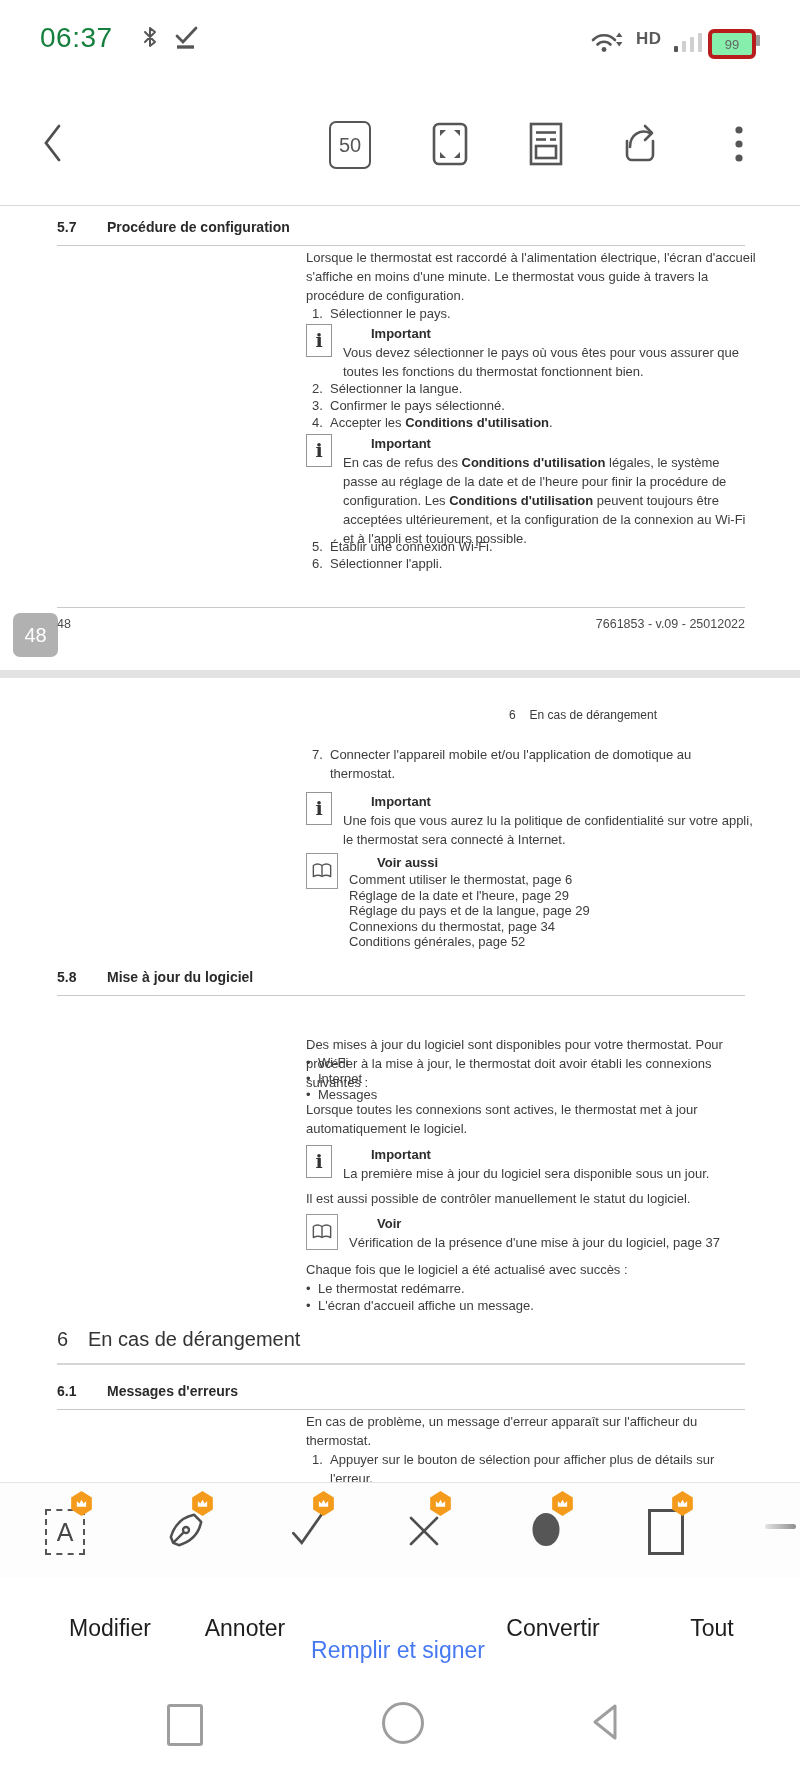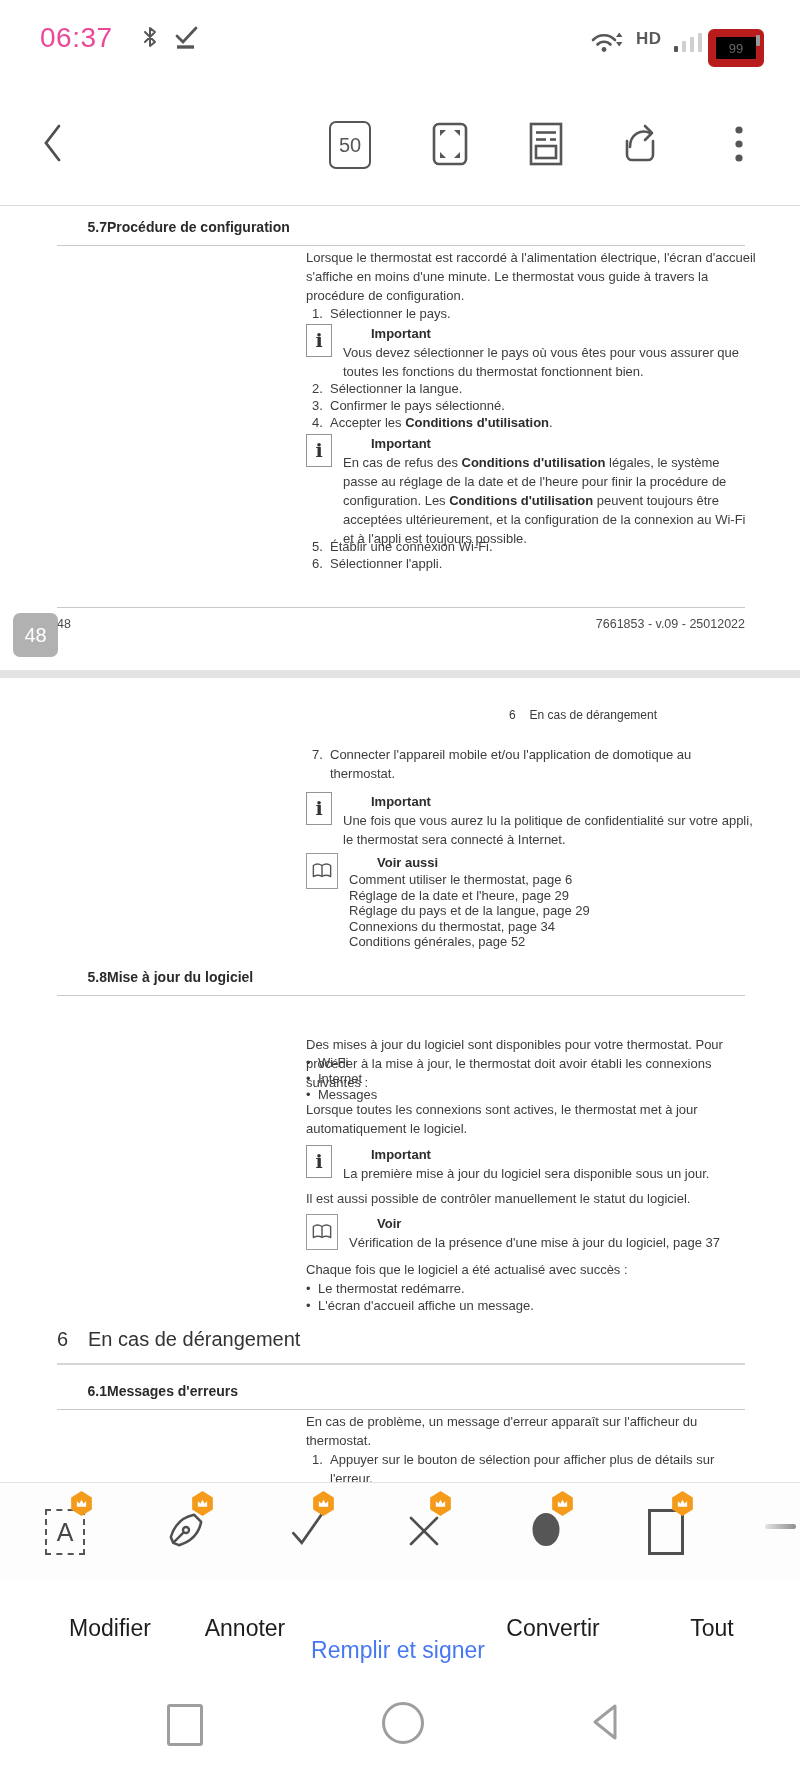--- a/index.html
+++ b/index.html
@@ -1,33 +1,33 @@
 <!DOCTYPE html>
 <html><head>
 <meta charset="utf-8">
 <style>
   html,body{margin:0;padding:0;background:#fff;}
   .screen{position:relative;width:800px;height:1778px;background:#ffffff;overflow:hidden;
           font-family:"Liberation Sans",sans-serif;color:#3d3d3d;}
 
   
   .statusbar{position:absolute;top:0;left:0;right:0;height:70px;background:#fff;}
-  .time{position:absolute;left:40px;top:22px;font-size:28px;font-weight:500;color:#ec4899;letter-spacing:.5px;}
+  .time{position:absolute;left:40px;top:22px;font-size:28px;font-weight:500;color:#15803d;letter-spacing:.5px;}
   .bt-icon{position:absolute;left:140px;top:24px;}
   .dlcheck-icon{position:absolute;left:174px;top:24px;}
   .wifi-icon{position:absolute;left:590px;top:28px;}
   .hd-label{position:absolute;left:636px;top:29px;font-size:17px;font-weight:bold;color:#5a5a5a;letter-spacing:.5px;}
   .sigbars{position:absolute;left:674px;top:30px;width:30px;height:22px;}
   .sigbars i{position:absolute;bottom:0;width:4px;border-radius:1px;background:#cfcfcf;display:block;}
   .sigbars i.b1{left:0;height:6px;background:#555;}
   .sigbars i.b2{left:8px;height:11px;}
   .sigbars i.b3{left:16px;height:15px;}
   .sigbars i.b4{left:24px;height:19px;}
-  .battery{position:absolute;left:708px;top:29px;width:40px;height:22px;border:8px solid #b91c1c;border-radius:6px;
-           background:#000000;display:flex;align-items:center;justify-content:center;font-size:13px;color:#666;}
+  .battery{position:absolute;left:708px;top:29px;width:40px;height:22px;border:4px solid #b91c1c;border-radius:6px;
+           background:#86efac;display:flex;align-items:center;justify-content:center;font-size:13px;color:#666;}
   .battery-tip{position:absolute;left:756px;top:35px;width:4px;height:11px;background:#9a9a9a;border-radius:1px;}
 
   
   .topbar{position:absolute;top:70px;left:0;right:0;height:135px;background:#fff;}
   .back-btn{position:absolute;left:40px;top:52px;}
   .pageno-box{position:absolute;left:329px;top:51px;width:38px;height:44px;border:2.5px solid #565656;border-radius:7px;
               display:flex;align-items:center;justify-content:center;font-size:20px;color:#565656;}
   .fit-btn{position:absolute;left:431px;top:51px;}
   .read-btn{position:absolute;left:527px;top:51px;}
   .share-btn{position:absolute;left:617px;top:50px;}
@@ -35,21 +35,21 @@
   .app-hairline{position:absolute;top:205px;left:0;right:0;height:1px;background:#dadada;}
 
   
   .doc{position:absolute;top:206px;left:0;right:0;height:1276px;background:#fff;}
   .page{position:absolute;left:0;right:0;background:#fff;overflow:hidden;}
   .page1{top:0;height:464px;}
   .page-gap{position:absolute;top:464px;left:0;right:0;height:8px;background:#e3e3e3;}
   .page2{top:472px;height:804px;}
 
   .h-row{position:absolute;left:57px;right:55px;border-bottom:1px solid #c9c9c9;padding-bottom:9px;}
-  .h-num{display:inline-block;width:50px;font-weight:bold;font-size:14px;color:#2a2a2a;text-align:right;}
+  .h-num{display:inline-block;width:50px;font-weight:bold;font-size:14px;color:#2a2a2a;}
   .h-title{font-weight:bold;font-size:14px;color:#2a2a2a;}
   .h6big-row{position:absolute;left:57px;right:55px;border-bottom:2px solid #d5d5d5;padding-bottom:12px;}
   .h6big-num{display:inline-block;width:31px;font-size:20px;color:#333;}
   .h6big-title{font-size:20px;color:#333;}
 
   .blk{position:absolute;left:306px;width:450px;font-size:13px;line-height:19px;color:#3d3d3d;}
   .b{font-weight:bold;color:#2c2c2c;}
   .list-row{display:flex;padding-left:6px;line-height:17px;margin-bottom:0;}
   .list-rows .list-row{line-height:16px;margin-bottom:1px;}
   .lnum{width:18px;flex:none;}

